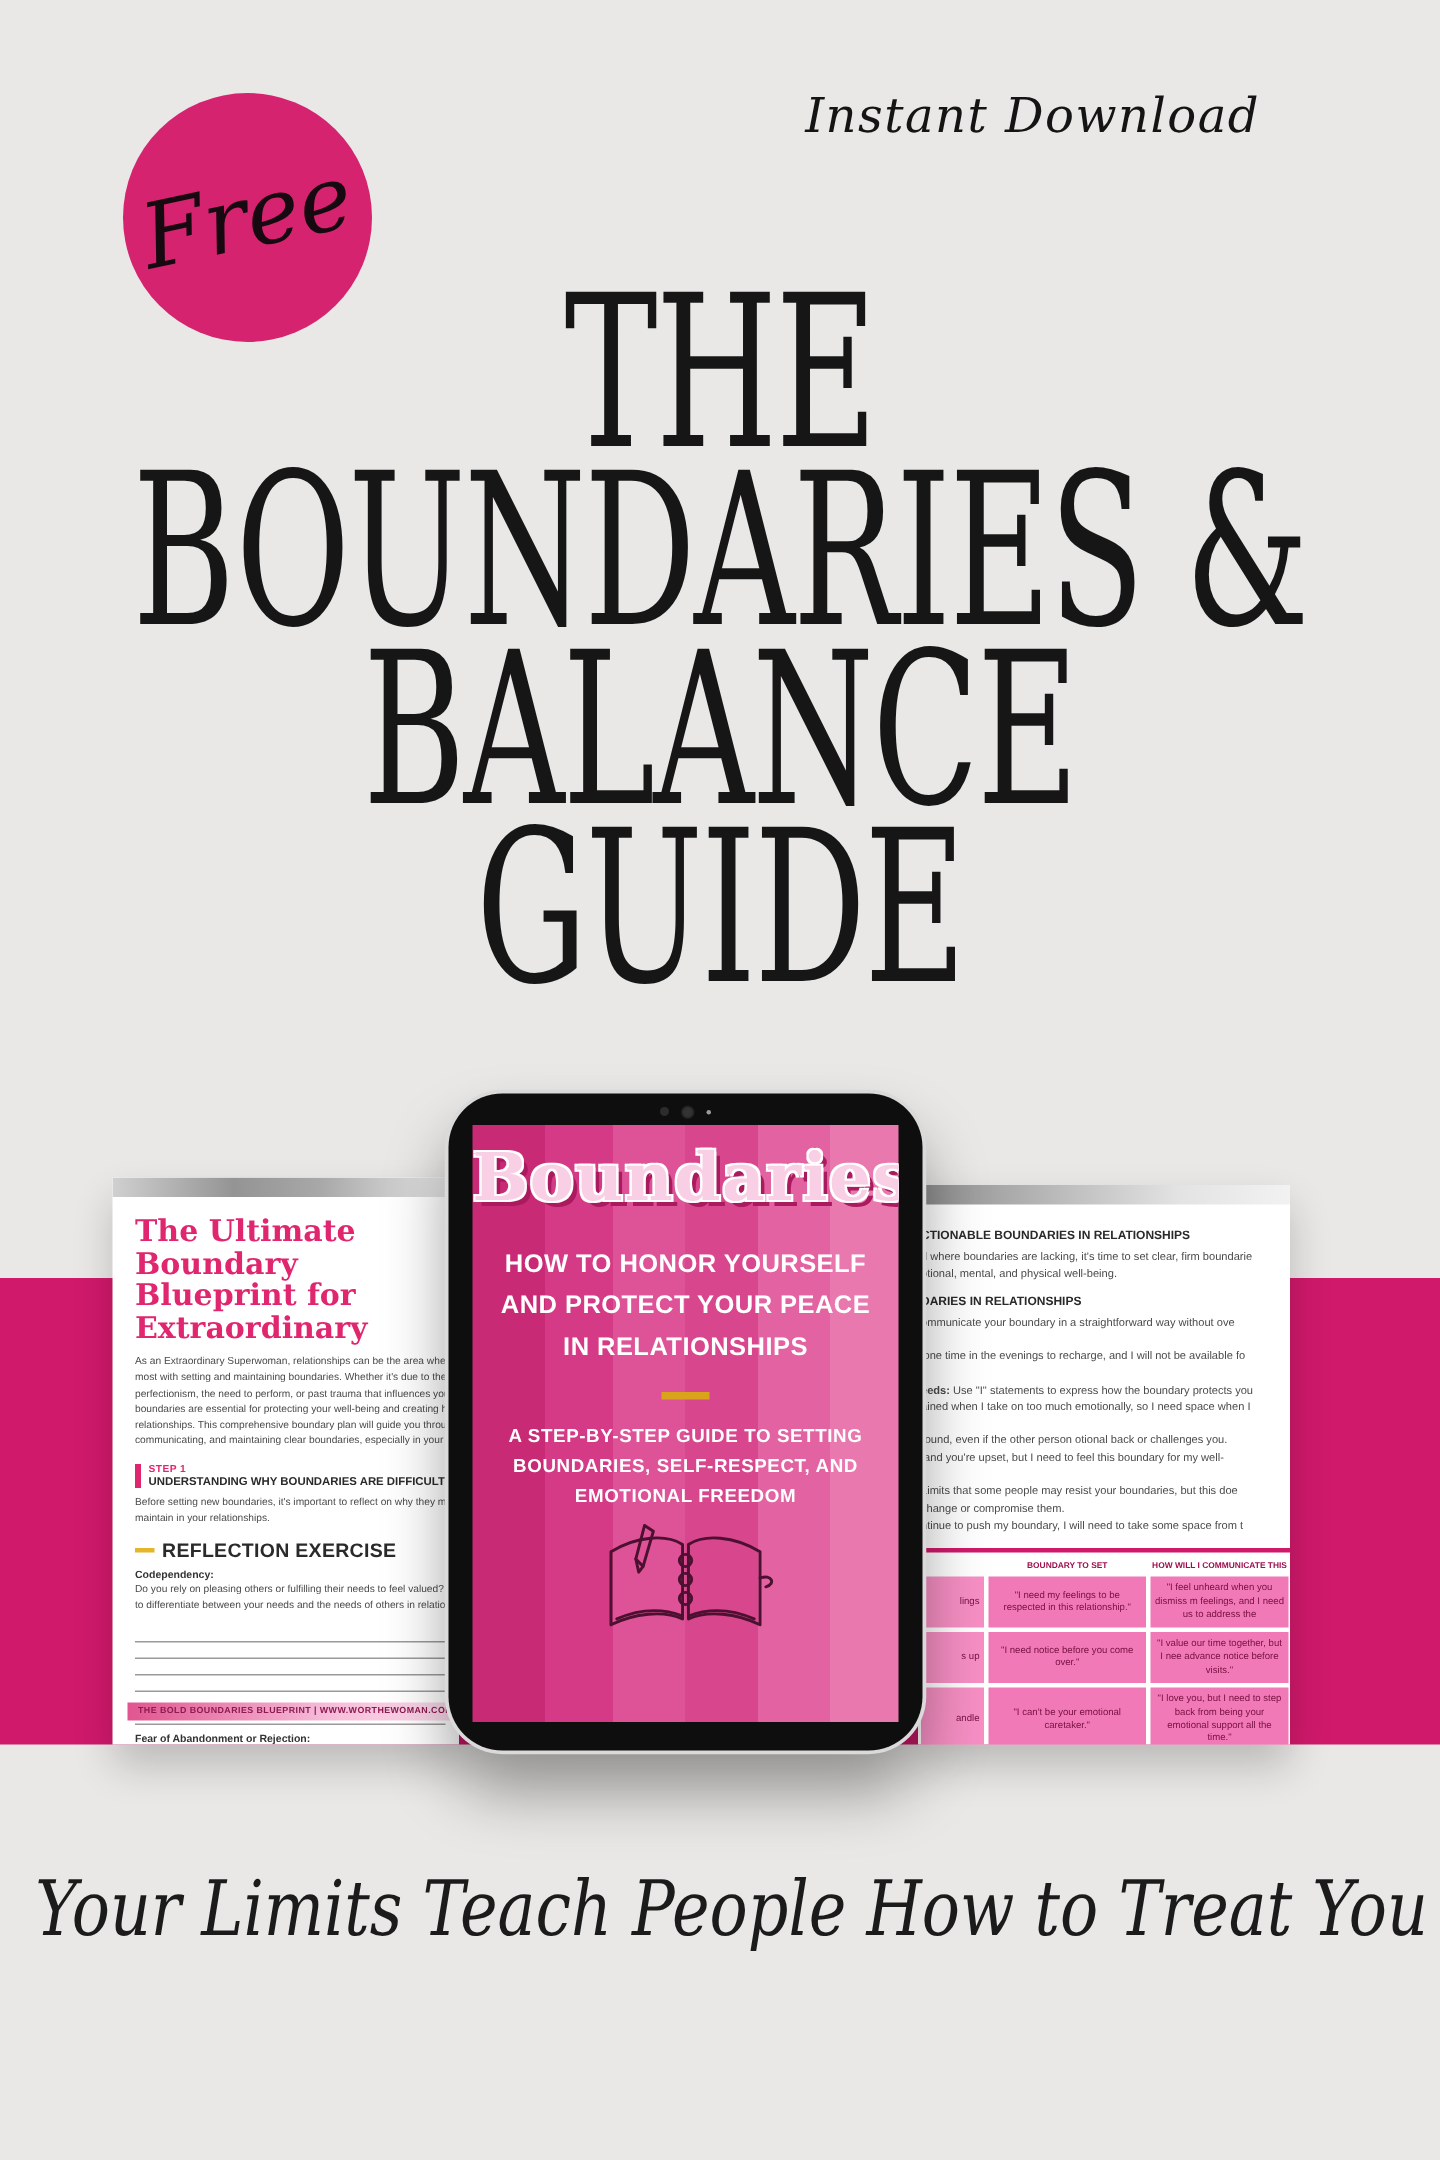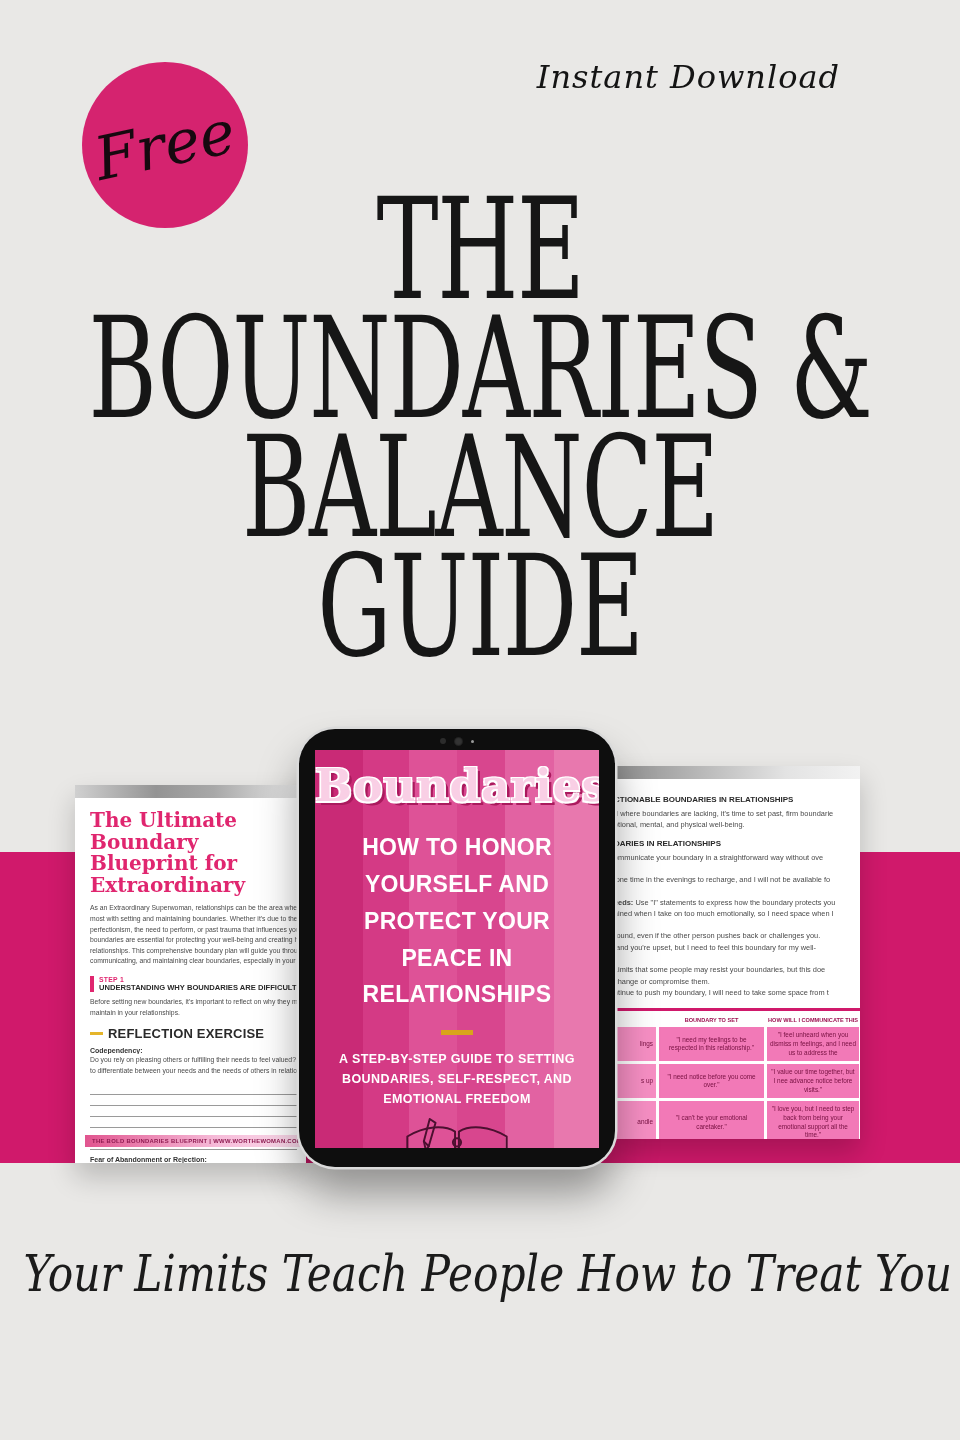--- a/index.html
+++ b/index.html
@@ -34,21 +34,21 @@
     white-space:nowrap;
   }
 
   
   .pink-band { position:absolute; left:0; top:852px; width:960px; height:311px; background:#d0196b; z-index:1; }
 
   .page { position:absolute; background:#ffffff; overflow:hidden; z-index:2; }
   .page-curl { height:13px; }
   .page-left  { left:75px;  top:785px; width:231px; height:378px; box-shadow:0 14px 26px rgba(0,0,0,.20); }
   .page-left  .page-curl { background:linear-gradient(90deg,#d0d0d0 0%,#949494 35%,#a8a8a8 60%,#ededed 100%); }
-  .page-right { left:612px; top:766px; width:248px; height:373px; box-shadow:0 14px 26px rgba(0,0,0,.20); }
+  .page-right { left:612px; top:790px; width:248px; height:373px; box-shadow:0 14px 26px rgba(0,0,0,.20); }
   .page-right .page-curl { background:linear-gradient(90deg,#8c8c8c 0%,#e3e3e3 70%,#f2f2f2 100%); }
 
   .lp-body { padding:0 9px 0 15px; }
   .lp-heading {
     font-family:"DejaVu Serif", serif; font-weight:bold;
     color:#e0266f; font-size:20px; line-height:1.08; margin:12px 0 7px;
   }
   .tline { font-size:6.8px; color:#4a4a4a; line-height:10.6px; white-space:nowrap; overflow:hidden; }
   .step-block { border-left:4px solid #e0266f; padding-left:5px; margin:9px 0 5px; }
   .step-label { color:#e0266f; font-weight:bold; font-size:6.8px; letter-spacing:.3px; }
@@ -99,21 +99,21 @@
     text-align:center;
   }
   .cover-title {
     margin-top:13px;
     font-family:"DejaVu Serif", serif; font-weight:bold;
     font-size:44px; line-height:1.05; color:#f9cfe5; letter-spacing:1px;
     text-shadow:-1.5px -1.5px 0 #fff, 1.5px -1.5px 0 #fff, -1.5px 1.5px 0 #fff,
                  1.5px 1.5px 0 #fff, 4px 4px 0 #aa1a5e;
   }
   .cover-subtitle {
-    margin:20px auto 0; padding:0 8px; font-size:23px; font-weight:bold;
+    margin:20px auto 0; padding:0 8px; font-size:17px; font-weight:bold;
     color:#fff; line-height:1.6; letter-spacing:.3px;
   }
   .cover-dash { width:32px; height:5px; background:#d9a41b; margin:17px auto 14px; }
   .cover-tagline {
     font-size:12.5px; font-weight:bold; color:#fff; line-height:1.6;
     letter-spacing:.4px; padding:0 16px;
   }
   .book-art { margin:8px auto 0; display:block; }
 
   
@@ -187,31 +187,31 @@
       <div class="tline">the other person?</div>
 
     </div>
     <div class="lp-footer">THE BOLD BOUNDARIES BLUEPRINT | WWW.WORTHEWOMAN.COM</div>
   </div>
 
   <div class="page page-right">
     <div class="page-curl"></div>
     <div class="rp-body">
       <div class="rp-h">CTIONABLE BOUNDARIES IN RELATIONSHIPS</div>
-      <div class="rp-line">d where boundaries are lacking, it's time to set past, firm boundarie</div>
+      <div class="rp-line">d where boundaries are lacking, it's time to set clear, firm boundarie</div>
       <div class="rp-line">otional, mental, and physical well-being.</div>
       <div class="rp-h">DARIES IN RELATIONSHIPS</div>
       <div class="rp-line">ommunicate your boundary in a straightforward way without ove</div>
       <div class="rp-gap"></div>
       <div class="rp-line">lone time in the evenings to recharge, and I will not be available fo</div>
       <div class="rp-gap"></div>
       <div class="rp-line"><b>eeds:</b> <span>Use "I" statements to express how the boundary protects you</span></div>
       <div class="rp-line">ained when I take on too much emotionally, so I need space when I</div>
       <div class="rp-gap"></div>
-      <div class="rp-line">round, even if the other person pushes back or challenges you.</div>
+      <div class="rp-line">round, even if the other person otional back or challenges you.</div>
       <div class="rp-line">tand you're upset, but I need to feel this boundary for my well-</div>
       <div class="rp-gap"></div>
       <div class="rp-line">Limits that some people may resist your boundaries, but this doe</div>
       <div class="rp-line">change or compromise them.</div>
       <div class="rp-line">ntinue to push my boundary, I will need to take some space from t</div>
 
       <div class="rp-rule"></div>
 
       <div class="btable">
         <div class="bt-head"></div>

